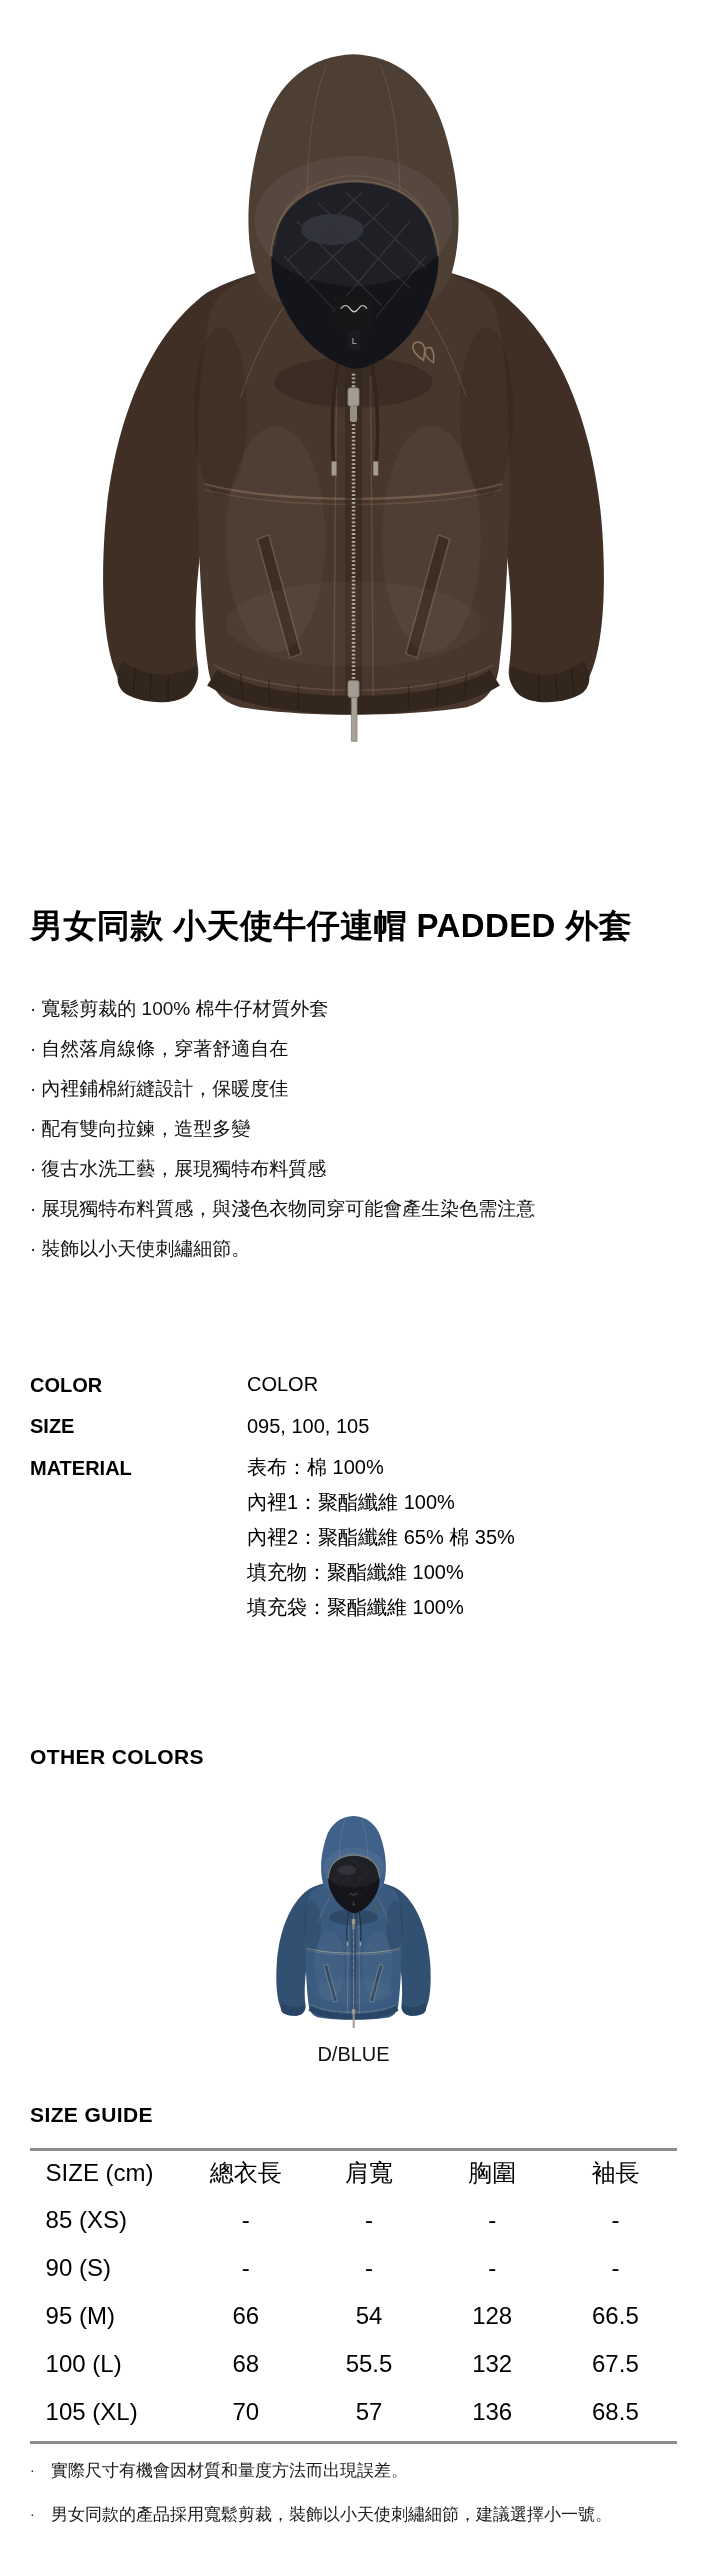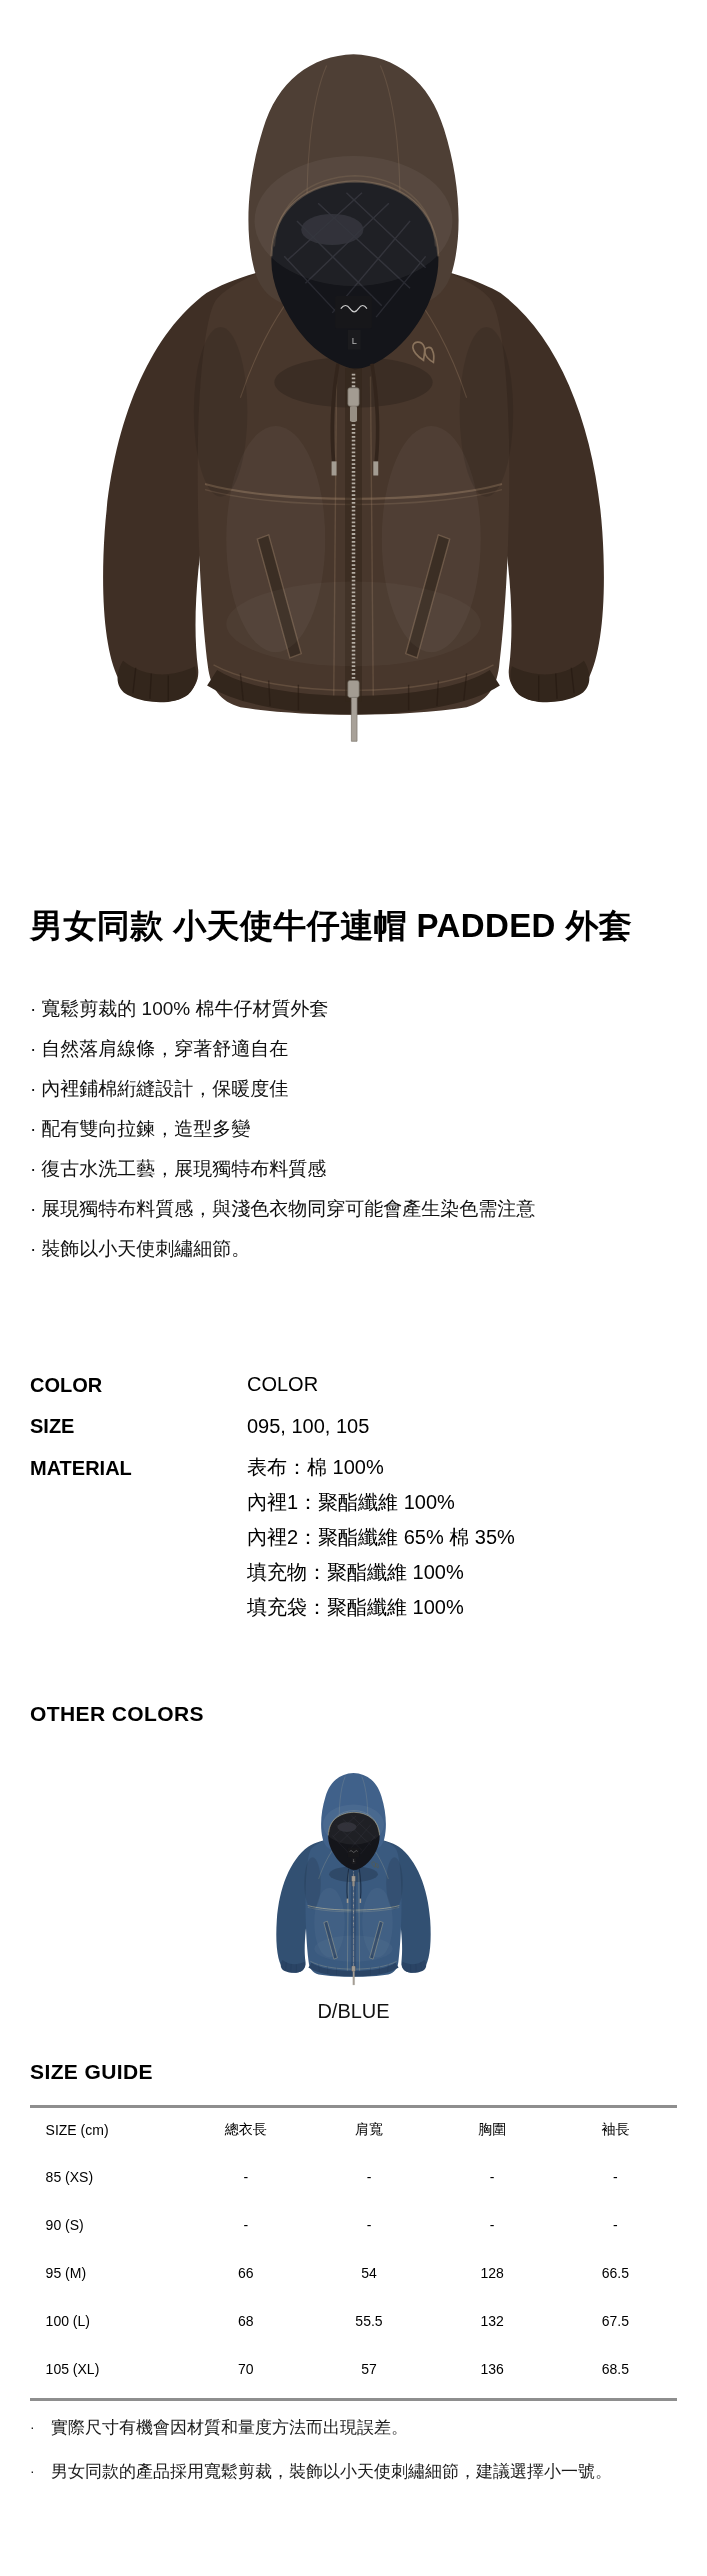--- a/index.html
+++ b/index.html
@@ -30,30 +30,30 @@
   ul.desc li .dot{width:11.3px;flex:0 0 11.3px;color:#111;}
 
   .specs{margin-top:105px;}
   .spec-row{display:flex;margin-bottom:21px;gap:20px;}
   .spec-label{flex:0 0 197px;font-weight:bold;font-size:20px;line-height:20px;padding-top:0.7px;}
   .spec-value{font-size:20px;line-height:20px;}
   .spec-value.multi{line-height:35px;margin-top:-7.8px;}
   .spec-value.multi div{white-space:nowrap;}
 
   h2.section-heading{margin:0;font-size:21px;font-weight:bold;line-height:1.2;letter-spacing:0.4px;}
-  h2.other-colors{margin-top:76px;}
+  h2.other-colors{margin-top:119px;}
 
   .variant{margin-top:44px;display:flex;flex-direction:column;align-items:center;}
   .variant svg.jacket{width:157px;height:219px;display:block;cursor:pointer;}
   .variant-label{margin-top:11.3px;font-size:20px;line-height:22.6px;color:#111;}
 
   h2.size-guide{margin-top:36px;}
   .rule{border:0;height:2.8px;background:#8e8e8e;margin:21px 0 0;}
   table.sizes{width:100%;border-collapse:collapse;table-layout:fixed;}
-  table.sizes th,table.sizes td{font-weight:normal;font-size:14px;padding:0;text-align:center;}
+  table.sizes th,table.sizes td{font-weight:normal;font-size:24px;padding:0;text-align:center;}
   table.sizes th{height:45px;vertical-align:middle;}
   table.sizes td{height:48px;vertical-align:middle;}
   table.sizes .c0{width:22%;text-align:left;padding-left:15.6px;}
   table.sizes .c1,.c2,.c3,.c4{width:19.5%;}
   .rule-bottom{margin-top:5.7px;}
 
   ul.notes{list-style:none;margin:18.4px 0 0;padding:0;}
   ul.notes li{display:flex;font-size:17px;line-height:17px;color:#1a1a1a;}
   ul.notes li + li{margin-top:27px;}
   ul.notes .dot{width:21px;flex:0 0 21px;font-size:14px;color:#1a1a1a;}

